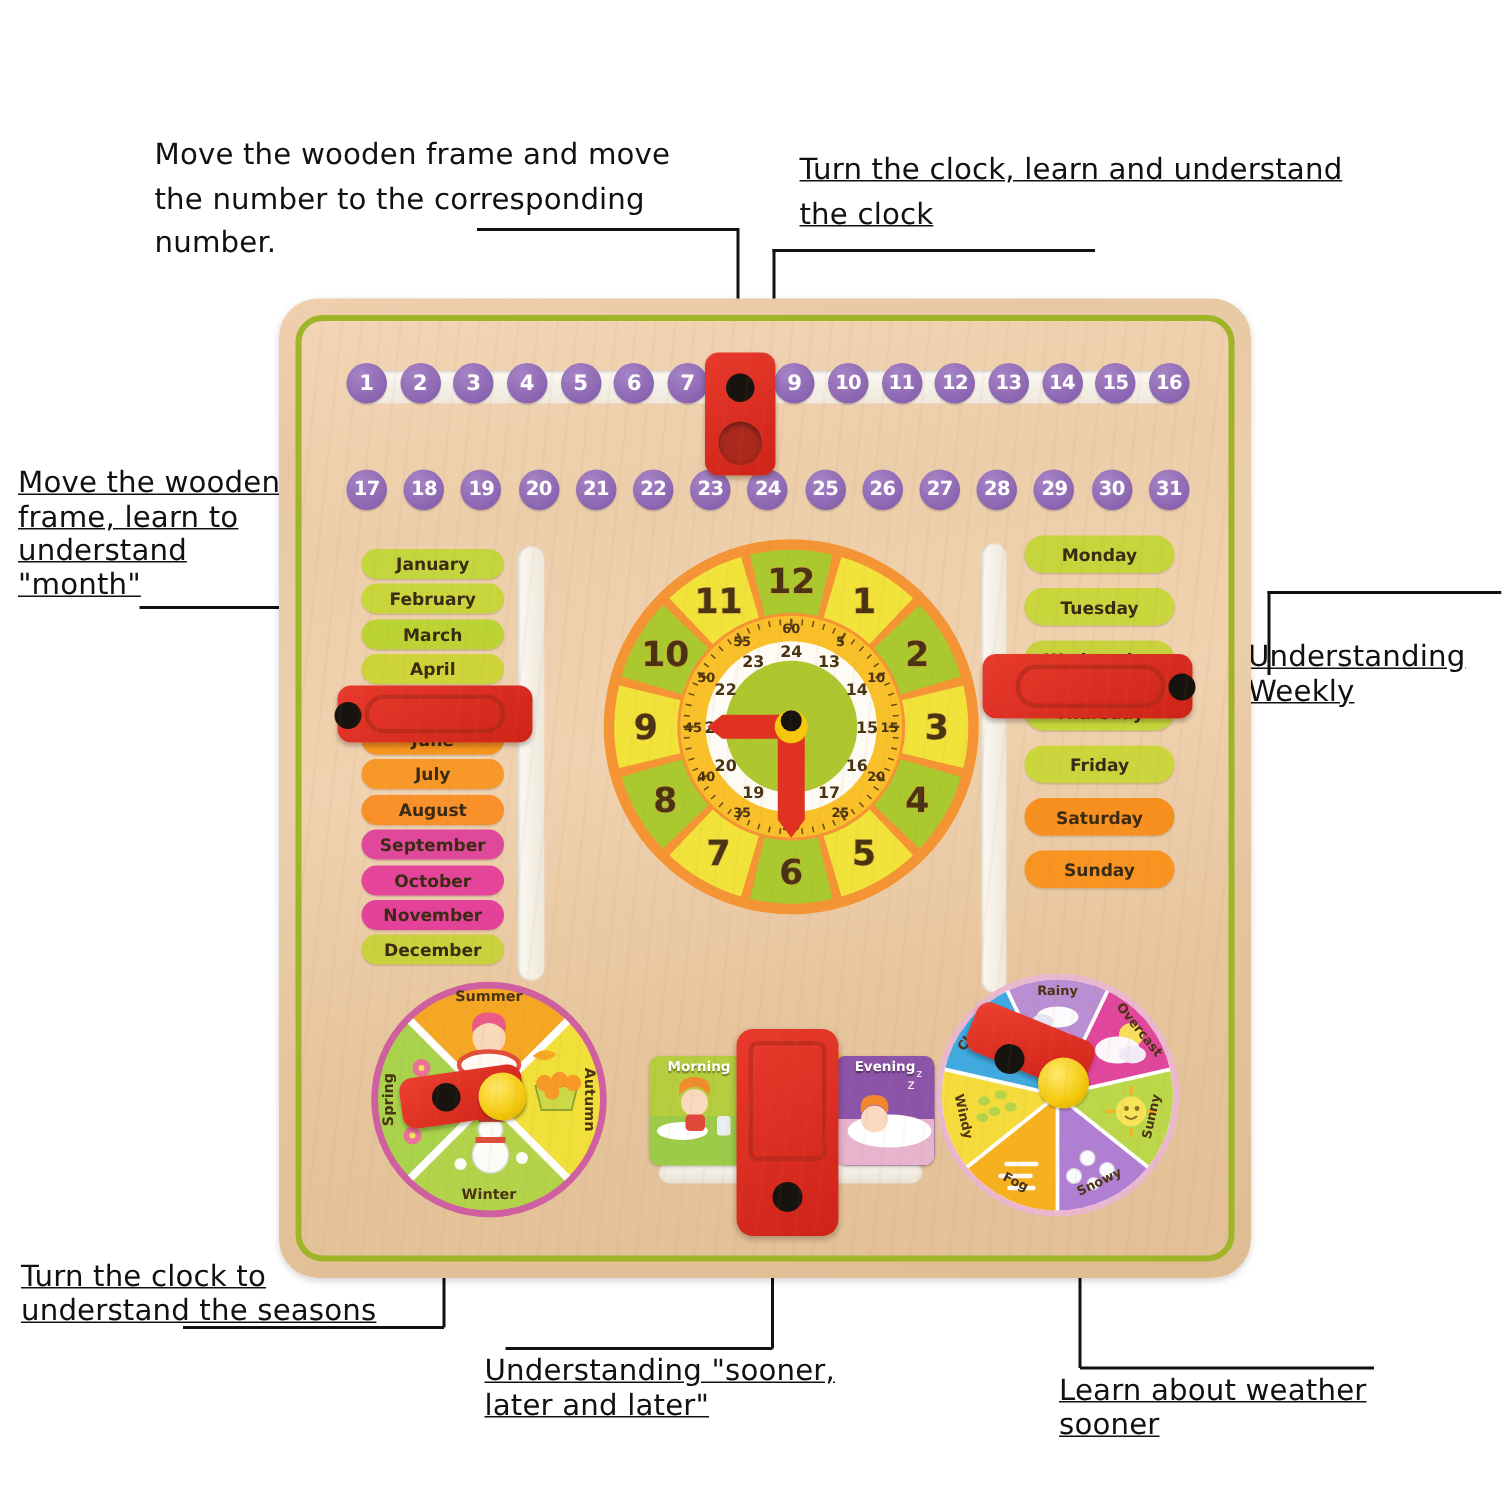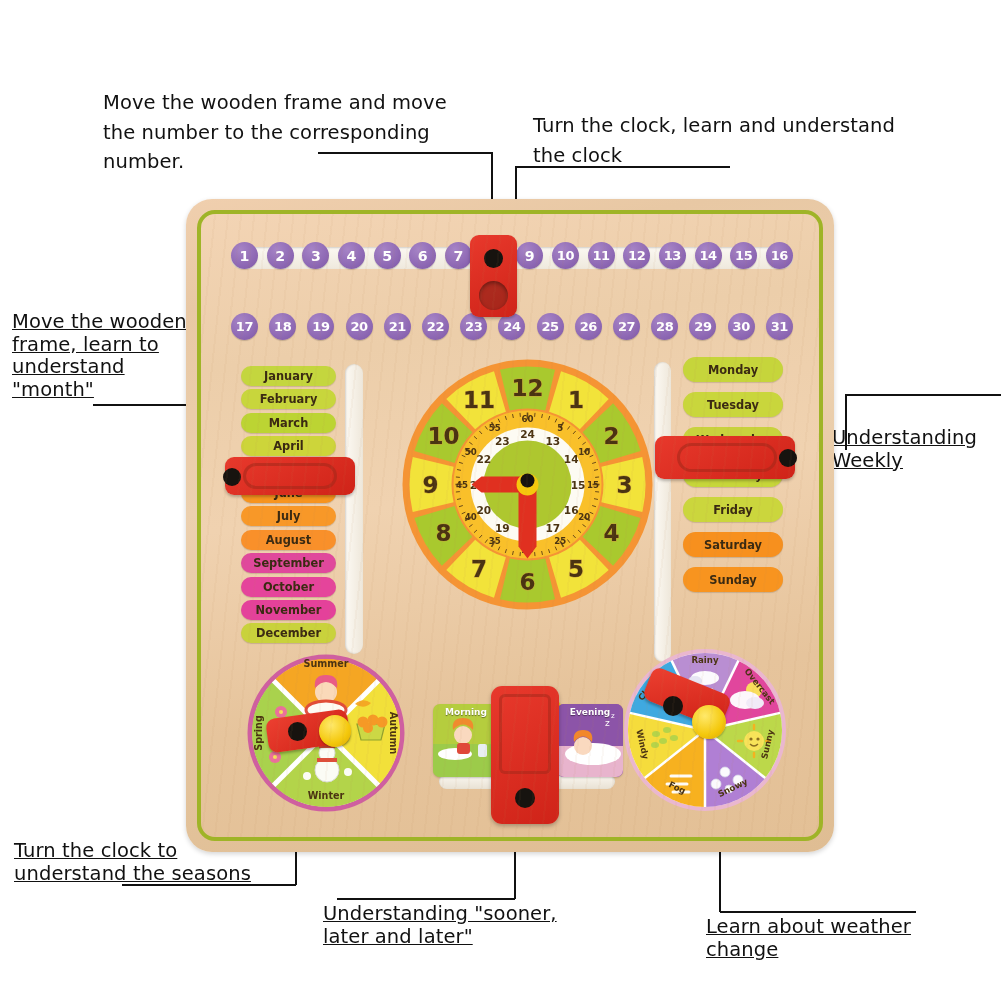--- a/index.html
+++ b/index.html
@@ -131,39 +131,39 @@
   .wheel-knob{position:absolute;border-radius:50%;background:#17130f;}
   .lbl{font-family:"DejaVu Sans",sans-serif;font-weight:bold;fill:#4a3312;}
 </style>
 </head>
 <body>
 
 <div class="anno" style="left:103px;top:88px;width:400px;">Move the wooden frame and move
 the number to the corresponding
 number.</div>
 
-<div class="anno" style="left:533px;top:111px;width:450px;">Turn the clock, learn and understand
+<div class="anno" style="left:533px;top:98px;width:450px;text-decoration:underline;">Turn the clock, learn and understand
 the clock</div>
 
 <div class="anno tight" style="left:12px;top:311px;width:215px;">Move the wooden
 frame, learn to
 understand
 "month"</div>
 
 <div class="anno tight" style="left:832px;top:427px;width:180px;">Understanding
 Weekly</div>
 
 <div class="anno tight" style="left:14px;top:840px;width:290px;">Turn the clock to
 understand the seasons</div>
 
 <div class="anno tight" style="left:323px;top:903px;width:320px;">Understanding "sooner,
 later and later"</div>
 
 <div class="anno tight" style="left:706px;top:916px;width:280px;">Learn about weather
-change</div>
+sooner</div>
 
 <div class="lead h" style="left:318px;top:152px;width:174px;"></div>
 <div class="lead v" style="left:491px;top:152px;height:125px;"></div>
 
 <div class="lead h" style="left:515px;top:166px;width:215px;"></div>
 <div class="lead v" style="left:515px;top:166px;height:330px;"></div>
 
 <div class="lead h" style="left:93px;top:404px;width:132px;"></div>
 <div class="lead v" style="left:224px;top:404px;height:52px;"></div>
 

